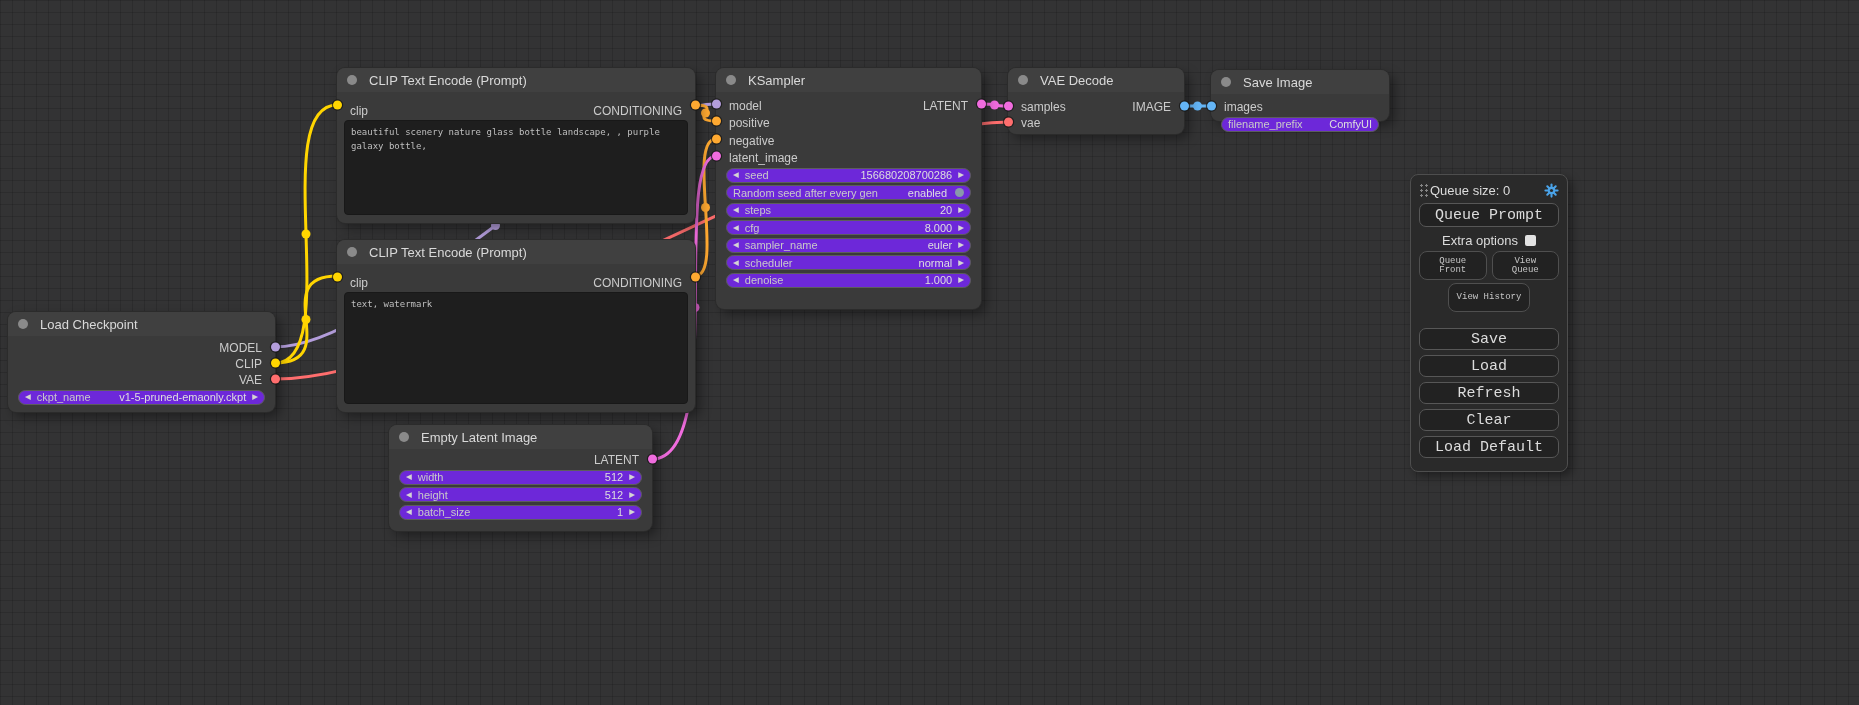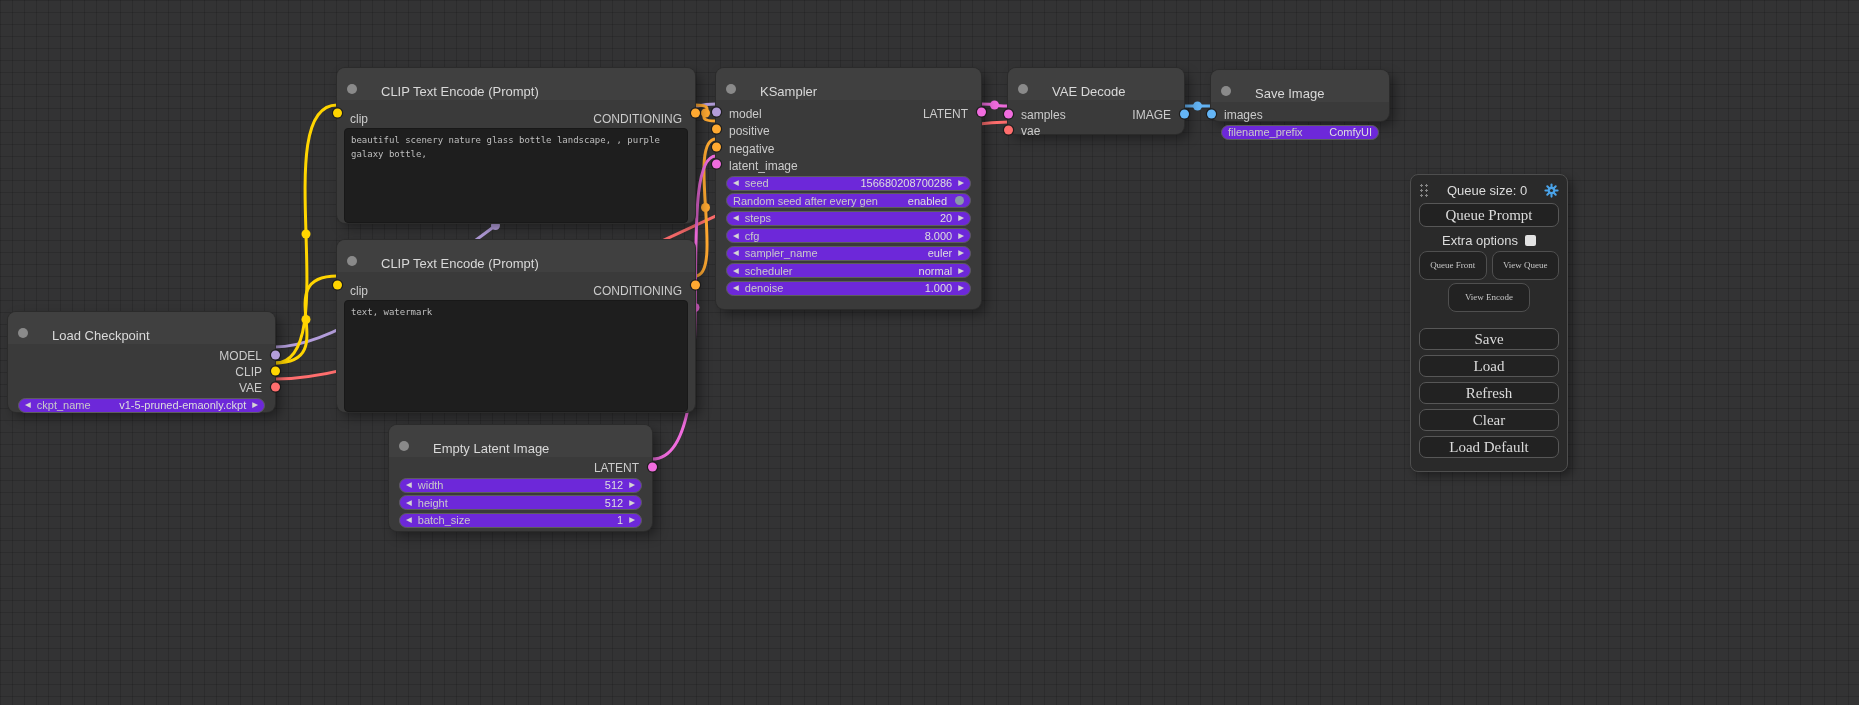--- a/index.html
+++ b/index.html
@@ -5,21 +5,21 @@
   *{box-sizing:border-box;margin:0;padding:0}
   html,body{width:1859px;height:705px}
   body{font-family:"Liberation Sans","DejaVu Sans",sans-serif;background:#303030;overflow:hidden}
   #canvas{position:relative;width:1859px;height:705px;background-color:#333334;
     background-image:linear-gradient(rgba(0,0,0,.13) 1px,transparent 1px),
                      linear-gradient(90deg,rgba(0,0,0,.13) 1px,transparent 1px);
     background-size:12px 12px}
   .wires{position:absolute;left:0;top:0;z-index:1;pointer-events:none}
   .node{position:absolute;z-index:2;background:#3a3a3a;border-radius:8px;
     box-shadow:0 0 0 1px #2b2b2b,5px 5px 12px rgba(0,0,0,.4)}
-  .node-title{height:24px;display:flex;align-items:flex-start;gap:24px;padding:16px 10px;background:#404040;
+  .node-title{height:24px;display:flex;align-items:center;gap:12px;padding:0 10px;background:#404040;
     border-radius:8px 8px 0 0;font-size:13px;color:#d9d9d9;white-space:nowrap;cursor:default}
   .collapse-dot{width:10px;height:10px;border-radius:50%;background:#8a8a8a;flex:none}
   .node-body{position:relative}
   .col{display:flex;flex-direction:column;height:calc(100% - 24px)}
   .slot-row{position:relative;display:flex;align-items:flex-end;padding:0 13px;font-size:12px;color:#cbcbcb;white-space:nowrap}
   .r16{height:16px}.r17{height:17.5px}.r26{height:26px}
   .out-label{margin-left:auto}
   .dot{position:absolute;width:9px;height:9px;border-radius:50%;box-shadow:0 0 0 1.2px rgba(18,18,18,.7)}
   .dot.in{left:-4.5px;top:50%;transform:translateY(-50%)}
   .dot.out{right:-4.5px;top:50%;transform:translateY(-50%)}
@@ -30,23 +30,23 @@
   .toggle-dot{flex:none;width:9px;height:9px;border-radius:50%;margin-left:2px}
   .prompt-box{flex:1;margin:2px 7px 8px;background:#1e1e1e;border:1px solid #181818;border-radius:4px;padding:5px 6px;
     font-family:"DejaVu Sans Mono","Liberation Mono",monospace;font-size:9px;line-height:1.55;color:#bfbfbf;
     white-space:pre-wrap;word-break:break-word;cursor:text}
   
   .menu{position:absolute;left:1410px;top:174px;width:158px;z-index:3;background:#2a2a2a;border:1px solid #4e4e4e;
     border-radius:8px;padding:5px 8px 8px;box-shadow:4px 4px 10px rgba(0,0,0,.4);font-size:13px;color:#dcdcdc}
   .menu-header{display:flex;align-items:center;height:20px}
   .drag-handle{width:11px;height:15px;background-image:radial-gradient(circle,#858585 1.1px,transparent 1.4px);
     background-size:5px 5px;flex:none;cursor:grab}
-  .queue-size{flex:1;text-align:center}
+  .queue-size{flex:1;}
   .gear{flex:none;display:flex;cursor:pointer}
-  button{font-family:Liberation Serif, serif;cursor:pointer}
+  button{font-family:Liberation Mono, monospace;cursor:pointer}
   .btn{display:block;width:100%;height:22px;margin:5px 0;background:#222;border:1px solid #575757;border-radius:7px;
     color:#dcdcdc;font-size:15px;line-height:1}
   .btn-queue{height:24px;margin-top:3px}
   .extra-row{display:flex;align-items:center;justify-content:center;gap:7px;margin:4px 0 2px;height:16px}
   .checkbox{width:11px;height:11px;background:#e2e2e2;border-radius:2px;cursor:pointer}
   .small-row{display:flex;gap:5px;justify-content:center;margin:3px 0}
   .btn-sm{height:29px;padding:0 7px;background:#222;border:1px solid #4f4f4f;border-radius:8px;color:#c6c6c6;
     font-size:9px;line-height:1}
   .gap{height:8px}
 </style>
@@ -293,21 +293,21 @@
     <button class="btn btn-queue">Queue Prompt</button>
     <div class="extra-row">
       <span>Extra options</span>
       <span class="checkbox"></span>
     </div>
     <div class="small-row">
       <button class="btn-sm" style="flex:1">Queue Front</button>
       <button class="btn-sm" style="flex:1">View Queue</button>
     </div>
     <div class="small-row">
-      <button class="btn-sm" style="width:58%">View Encode</button>
+      <button class="btn-sm" style="width:58%">View History</button>
     </div>
     <div class="gap"></div>
     <button class="btn">Save</button>
     <button class="btn">Load</button>
     <button class="btn">Refresh</button>
     <button class="btn">Clear</button>
     <button class="btn">Load Default</button>
   </div>
 
 </div>

